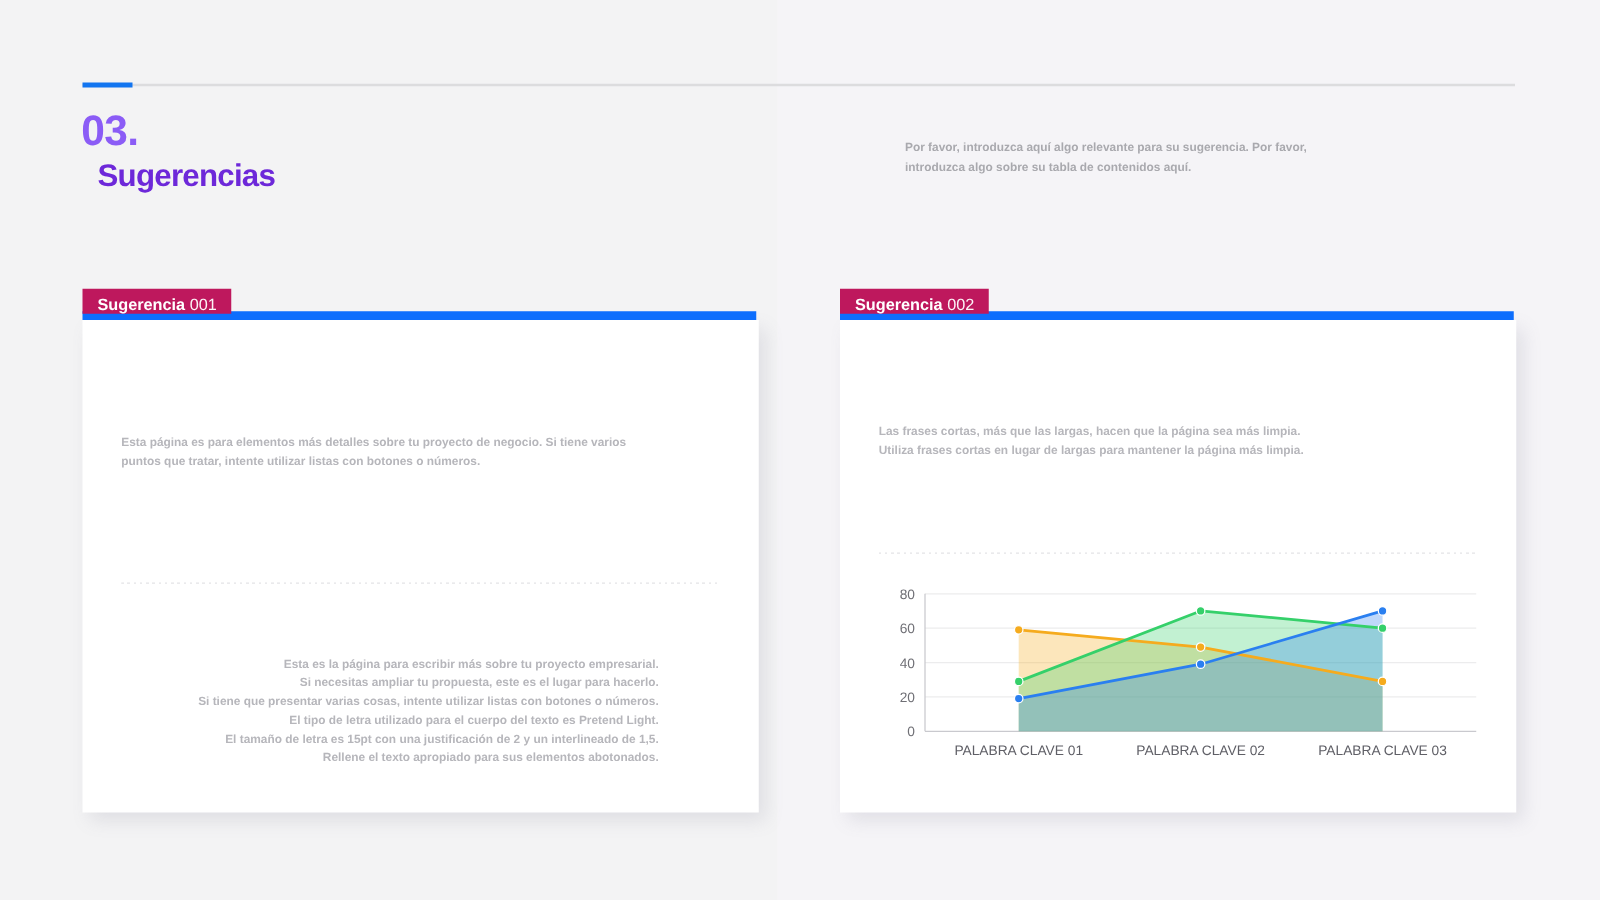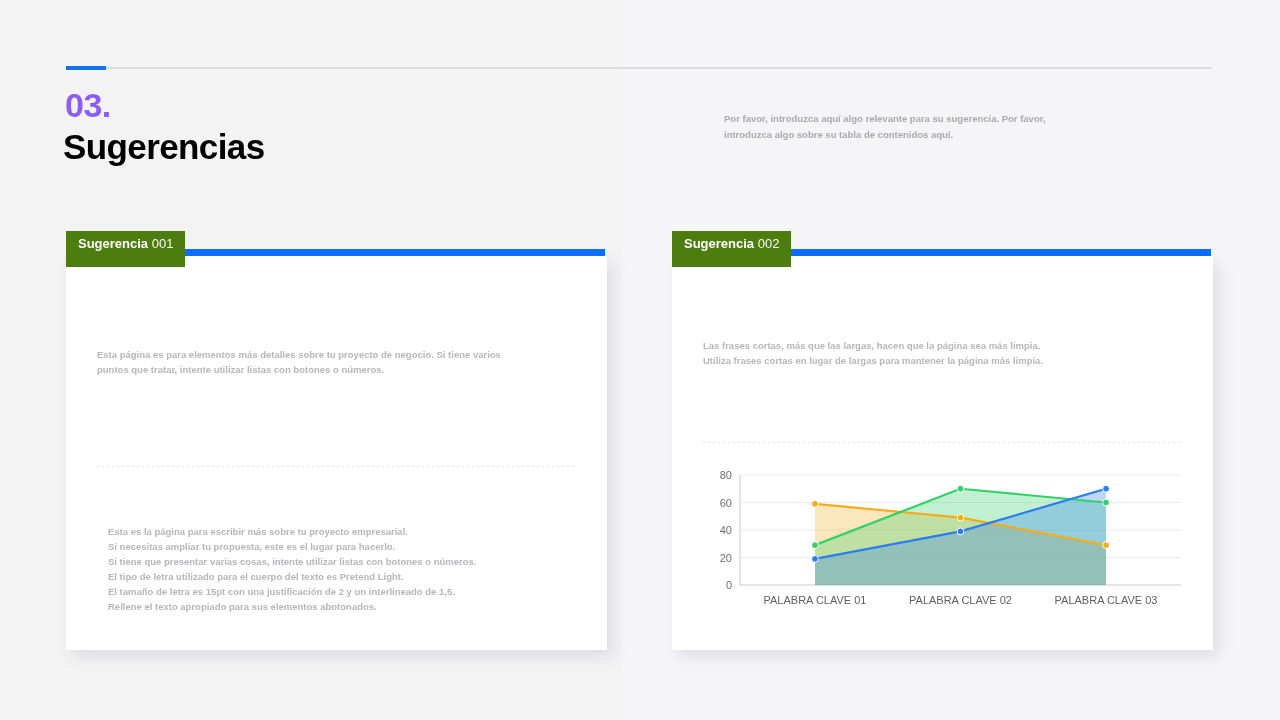--- a/index.html
+++ b/index.html
@@ -27,22 +27,22 @@
   }
   .top-rule-accent {
     position: absolute; left: 66px; top: 66px; width: 40px; height: 4px;
     background: #1275f0;
   }
   .sec-num {
     position: absolute; left: 65px; top: 86px;
     font-size: 34px; font-weight: 700; color: #8b5cf6; letter-spacing: -0.5px;
   }
   .sec-title {
-    position: absolute; left: 63px; top: 127px;
-    font-size: 35px; font-weight: 700; color: #000000; letter-spacing: -0.6px;
+    position: absolute; left: 78px; top: 127px;
+    font-size: 25px; font-weight: 700; color: #6d28d9; letter-spacing: -0.6px;
   }
   .header-desc {
     position: absolute; left: 724px; top: 111px; width: 330px;
     font-size: 9.5px; line-height: 16px; color: #a9a9ae; font-weight: 700;
   }
 
   
   .card {
     position: absolute;
     background: #ffffff;
@@ -51,35 +51,35 @@
   .card-l { left: 66px;  top: 256px; width: 541px; height: 394px; }
   .card-r { left: 672px; top: 256px; width: 541px; height: 394px; }
 
   .card-topbar {
     position: absolute; height: 7px; background: #0d6efd;
   }
   .bar-l { left: 66px;  top: 249px; width: 539px; }
   .bar-r { left: 672px; top: 249px; width: 539px; }
 
   .tab {
-    position: absolute; height: 36px; background: #4d7c0f;
+    position: absolute; height: 20px; background: #be185d;
     color: #fff; font-size: 13px; line-height: 26px;
     padding: 0 12px; white-space: nowrap;
   }
   .tab-l { left: 66px;  top: 231px; }
   .tab-r { left: 672px; top: 231px; }
   .tab .strong { font-weight: 700; }
   .tab .light  { font-weight: 300; opacity: 0.95; }
 
   .body-text {
     position: absolute;
     font-size: 9.5px; line-height: 15px; color: #b6b6bb; font-weight: 700;
   }
   .txt-l-top  { left: 97px;  top: 347px; width: 420px; }
-  .txt-l-list { left: 108px;  top: 524px; width: 430px; }
+  .txt-l-list { left: 97px;  top: 524px; width: 430px; text-align: right; }
   .txt-r-top  { left: 703px; top: 338px; width: 430px; }
 
   .dotted {
     position: absolute; height: 1px;
     background-image: repeating-linear-gradient(to right,
       #e3e3e6 0px, #e3e3e6 2px, transparent 2px, transparent 5px);
   }
   .dot-l { left: 97px;  top: 466px; width: 478px; }
   .dot-r { left: 703px; top: 442px; width: 478px; }
 

